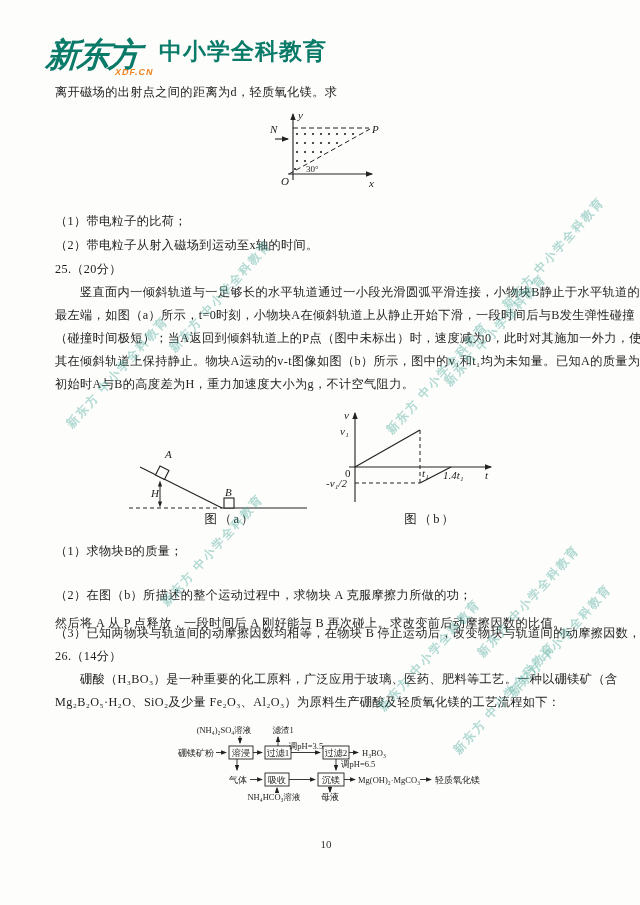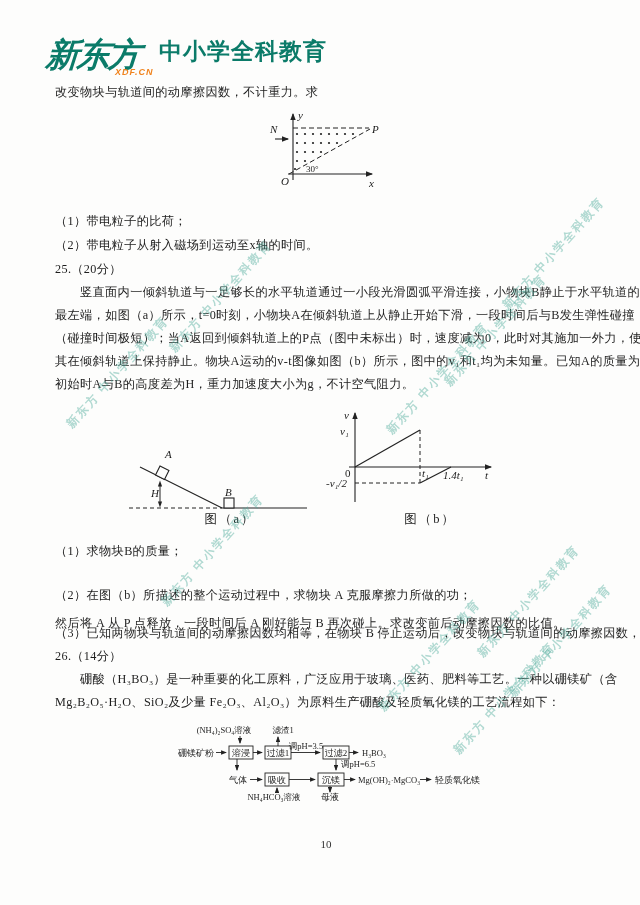--- a/index.html
+++ b/index.html
@@ -31,21 +31,21 @@
 <body>
 
 <div class="page">
 
   <div class="logo">
     <span class="logo-zh">新东方</span>
     <span class="logo-cn">XDF.CN</span>
     <span class="logo-tag">中小学全科教育</span>
   </div>
 
-  <div class="t" style="left:55px;top:84px;">改变物块与轨道间的动摩擦因数，不计重力。求</div>
+  <div class="t" style="left:55px;top:84px;">离开磁场的出射点之间的距离为d，轻质氧化镁。求</div>
 
   <svg style="left:262px;top:106px;" width="130" height="92" viewBox="0 0 130 92">
     <defs>
       <marker id="ah1" markerWidth="7" markerHeight="5" refX="5.5" refY="2.5" orient="auto">
         <path d="M0,0 L6.5,2.5 L0,5 z" fill="#222"></path>
       </marker>
     </defs>
     <line x1="31" y1="74" x2="31" y2="8" stroke="#222" stroke-width="1.1" marker-end="url(#ah1)"></line>
     <line x1="26" y1="68" x2="110" y2="68" stroke="#222" stroke-width="1.1" marker-end="url(#ah1)"></line>
     <line x1="31" y1="22" x2="107" y2="22" stroke="#222" stroke-width="1" stroke-dasharray="5 3"></line>

